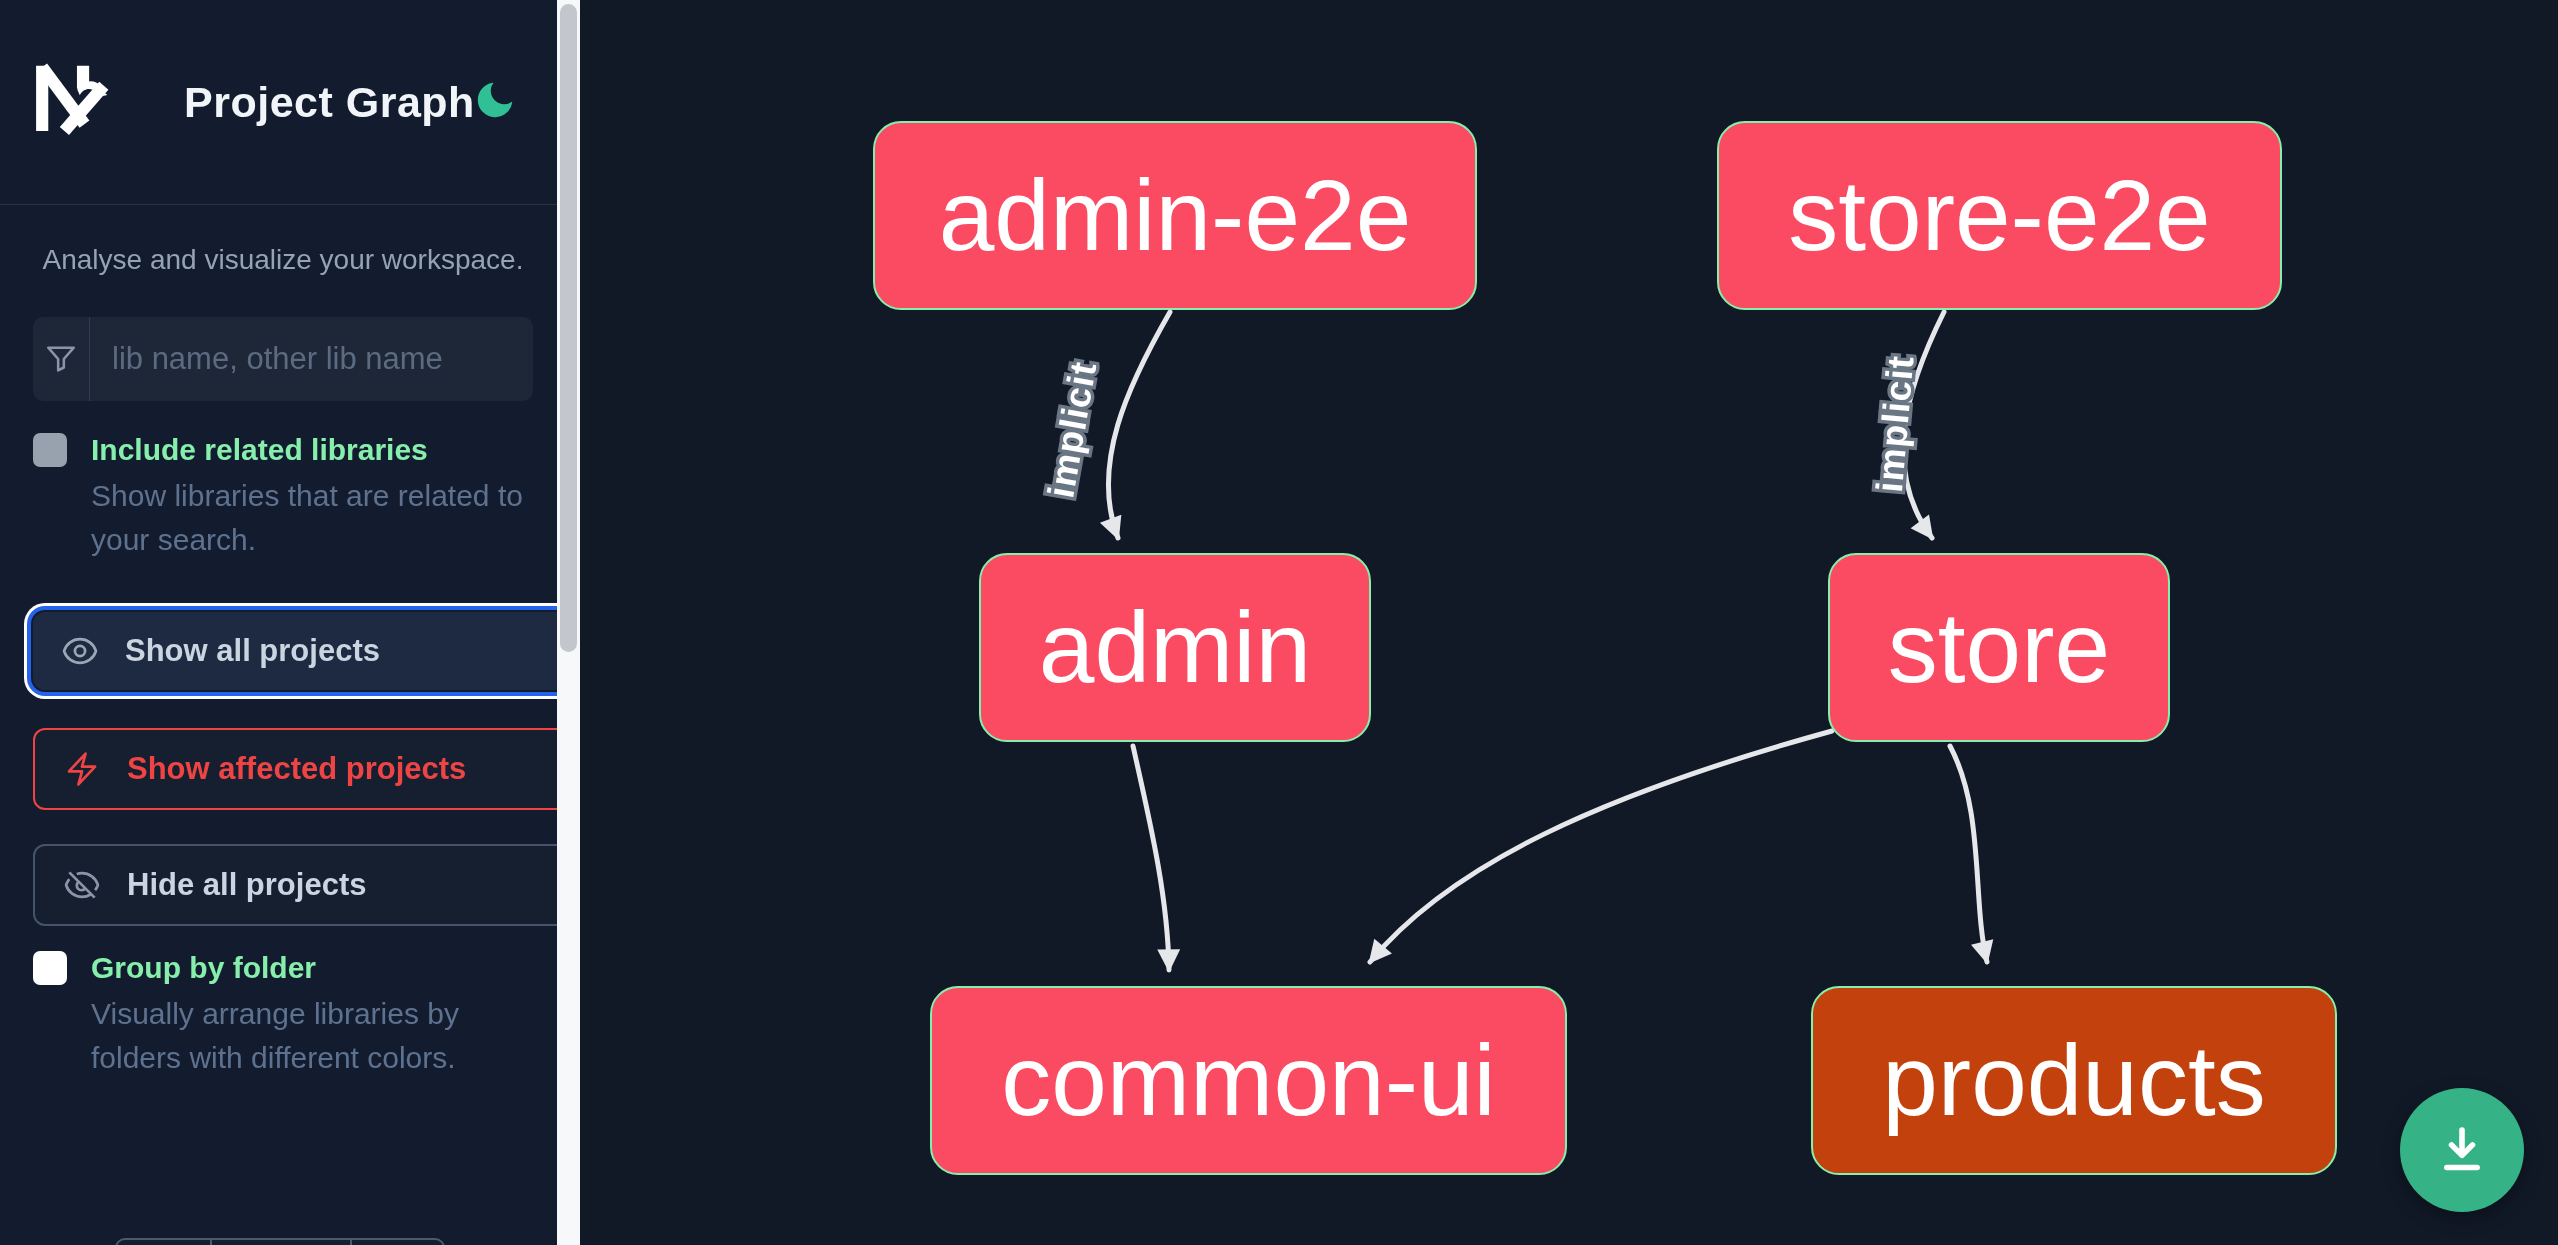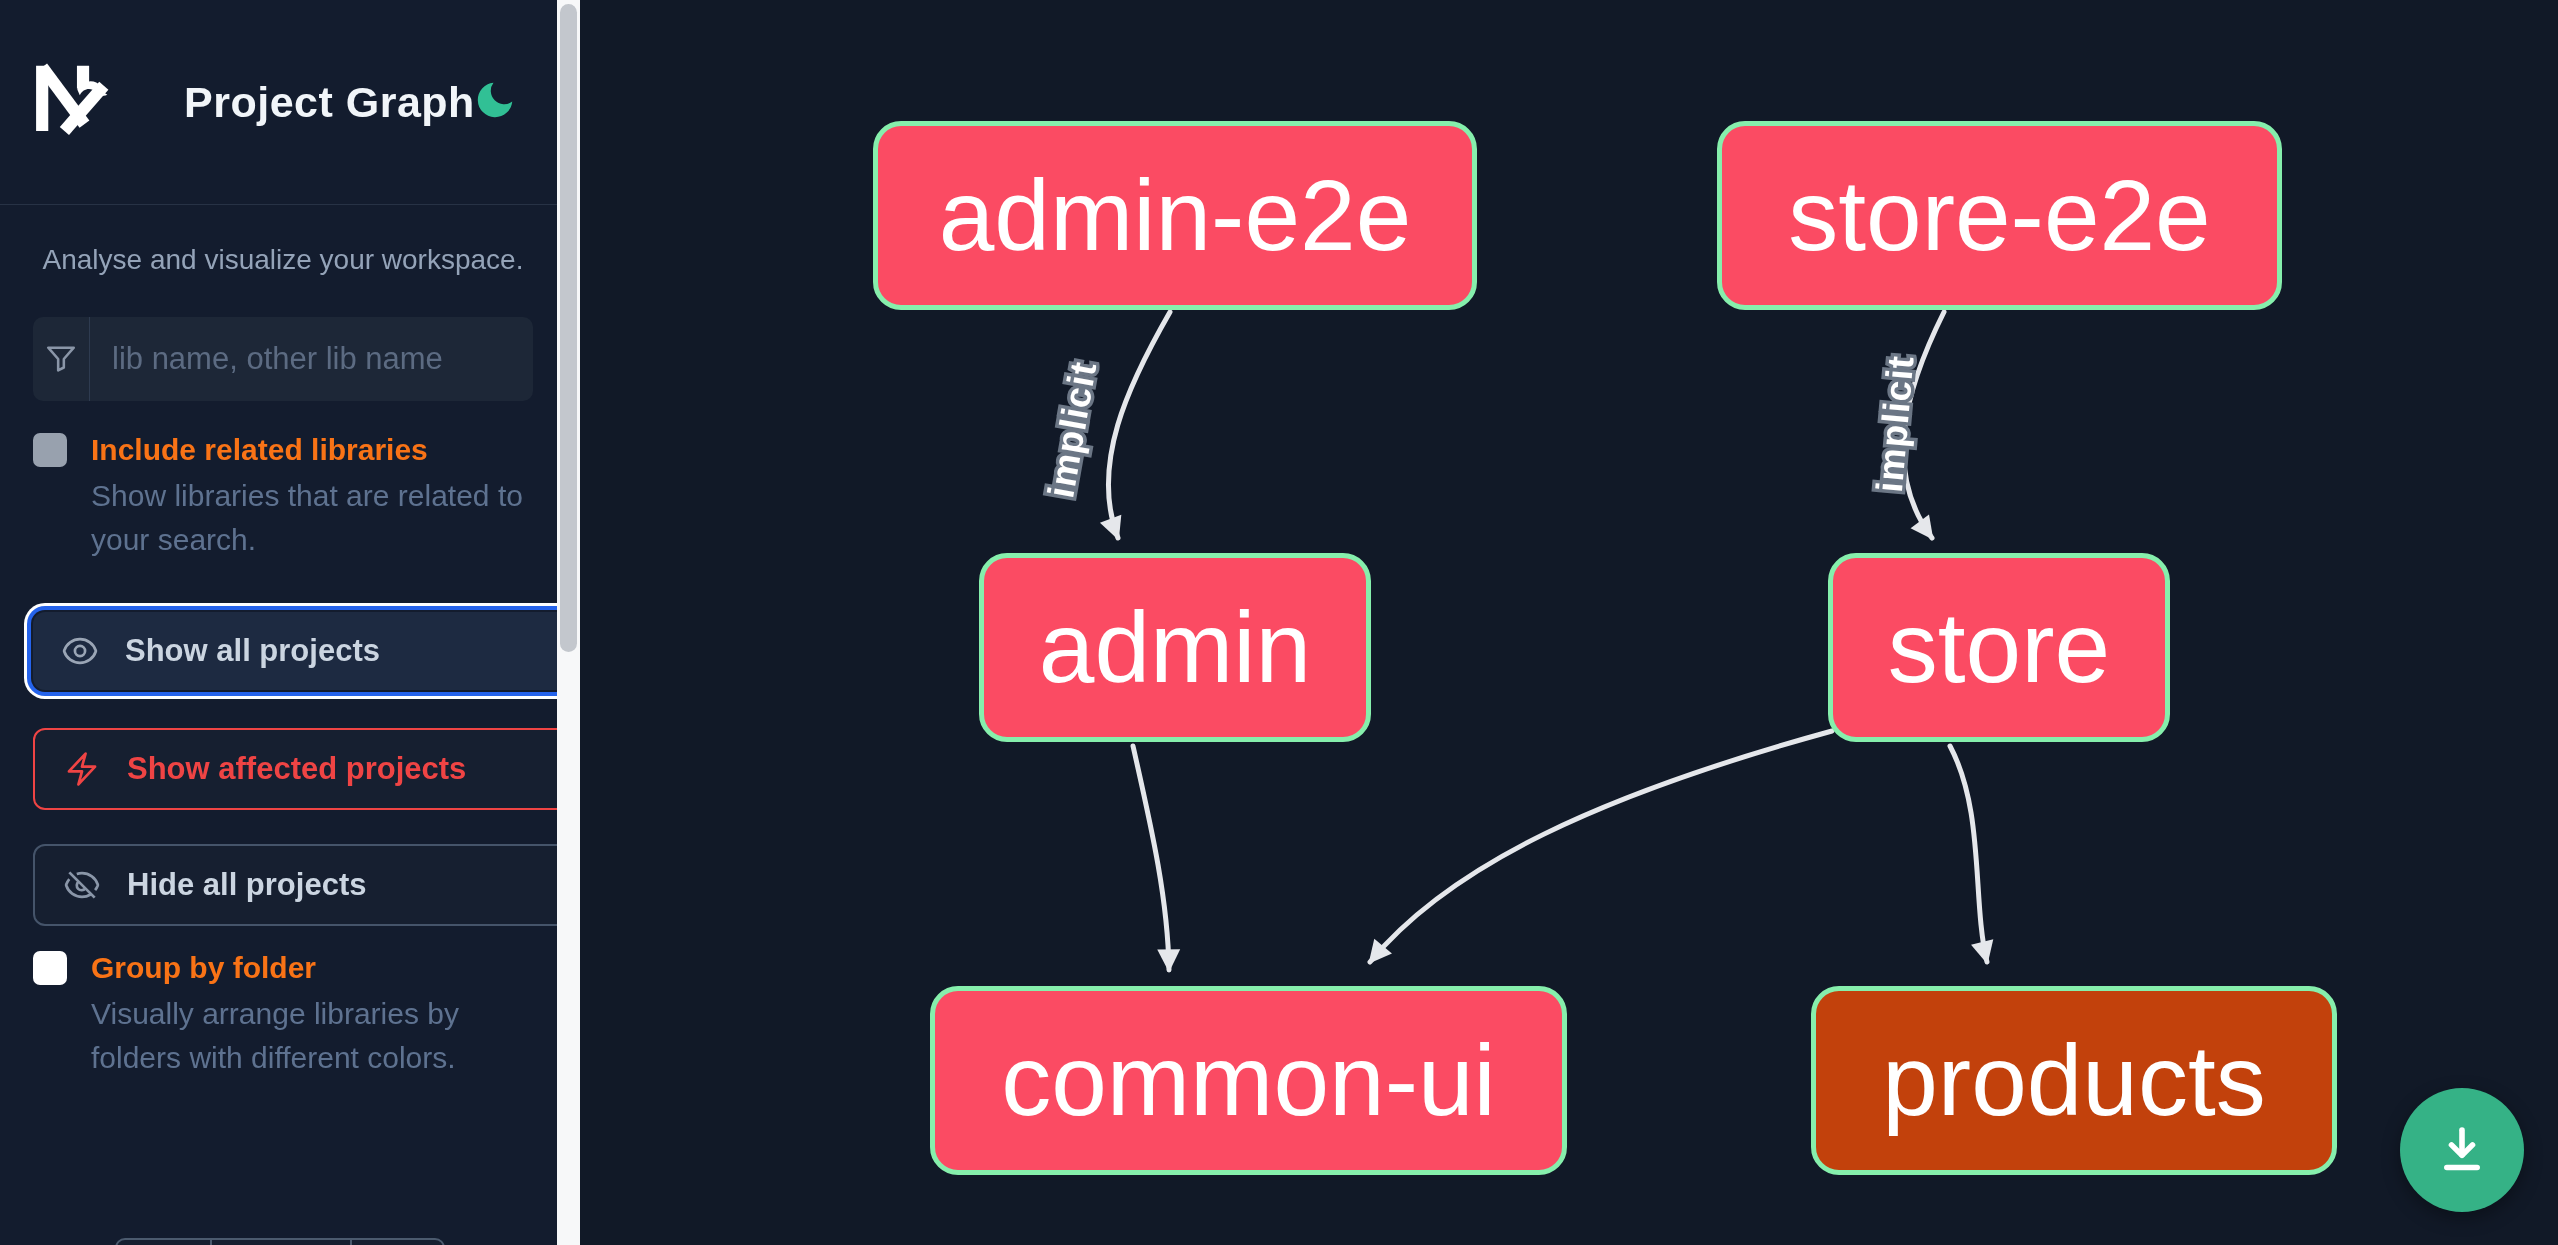--- a/index.html
+++ b/index.html
@@ -30,21 +30,21 @@
                 color:#cbd5e1; font-size:31px; padding:0 22px; font-family:"Liberation Sans",sans-serif; }
   .search-box input::placeholder { color:#5c6b82; }
 
   .toggle { position:absolute; left:33px; width:470px; display:flex; gap:24px;
             align-items:flex-start; cursor:pointer; }
   .cb { width:34px; height:34px; border-radius:7px; flex:none; margin-top:3px;
         display:flex; align-items:center; justify-content:center; }
   .cb.disabled { background:#98a1ae; }
   .cb.off { background:#ffffff; }
   .cb.on  { background:#3cb98e; }
-  .tg-label { font-size:30px; font-weight:700; color:#f97316; line-height:40px; }
+  .tg-label { font-size:30px; font-weight:700; color:#86efac; line-height:40px; }
   .tg-desc  { font-size:30px; color:#5e7290; line-height:44px; margin-top:4px; width:450px; }
 
   .sbtn { position:absolute; left:33px; width:588px; height:82px; border-radius:12px;
           display:flex; align-items:center; gap:26px; padding:12px 28px;
           background:#161f30; border:2px solid #45546a; color:#cbd5e1;
           font-size:31px; font-weight:700; cursor:pointer;
           font-family:"Liberation Sans",sans-serif; }
   .sbtn.focused { height:78px; background:#1d2a41; border:none;
           box-shadow:0 0 0 2px #131c2e, 0 0 0 6px #2563eb, 0 0 0 9px #ffffff; }
   .sbtn.affected { border-color:#ef4444; color:#ef4444; }
@@ -58,21 +58,21 @@
   .scrollbar { position:absolute; left:557px; top:0; width:23px; height:1245px;
                background:#f7f8f9; }
   .scrollbar .thumb { position:absolute; left:3px; top:4px; width:17px; height:648px;
                background:#c3c7cd; border-radius:9px; }
 
   
   .graph-area { position:absolute; left:580px; top:0; width:1978px; height:1245px;
                 background:#111927; }
   .edges { position:absolute; left:0; top:0; }
   .node { position:absolute; display:flex; align-items:center; justify-content:center;
-          border-radius:28px; border:5px solid #86efac; color:#ffffff;
+          border-radius:28px; border:2px solid #86efac; color:#ffffff;
           font-size:100px; cursor:pointer; white-space:nowrap; }
   .node.affected   { background:#fb4b63; }
   .node.unaffected { background:#c2410c; }
 
   .elabel { font-family:"Liberation Sans",sans-serif; font-size:37px; font-weight:700;
             fill:#ffffff; stroke:#6b7685; stroke-width:7px; paint-order:stroke;
             letter-spacing:1px; }
 
   .fab { position:absolute; left:1820px; top:1088px; width:124px; height:124px;
          border-radius:50%; background:#35b286; border:none; cursor:pointer;

